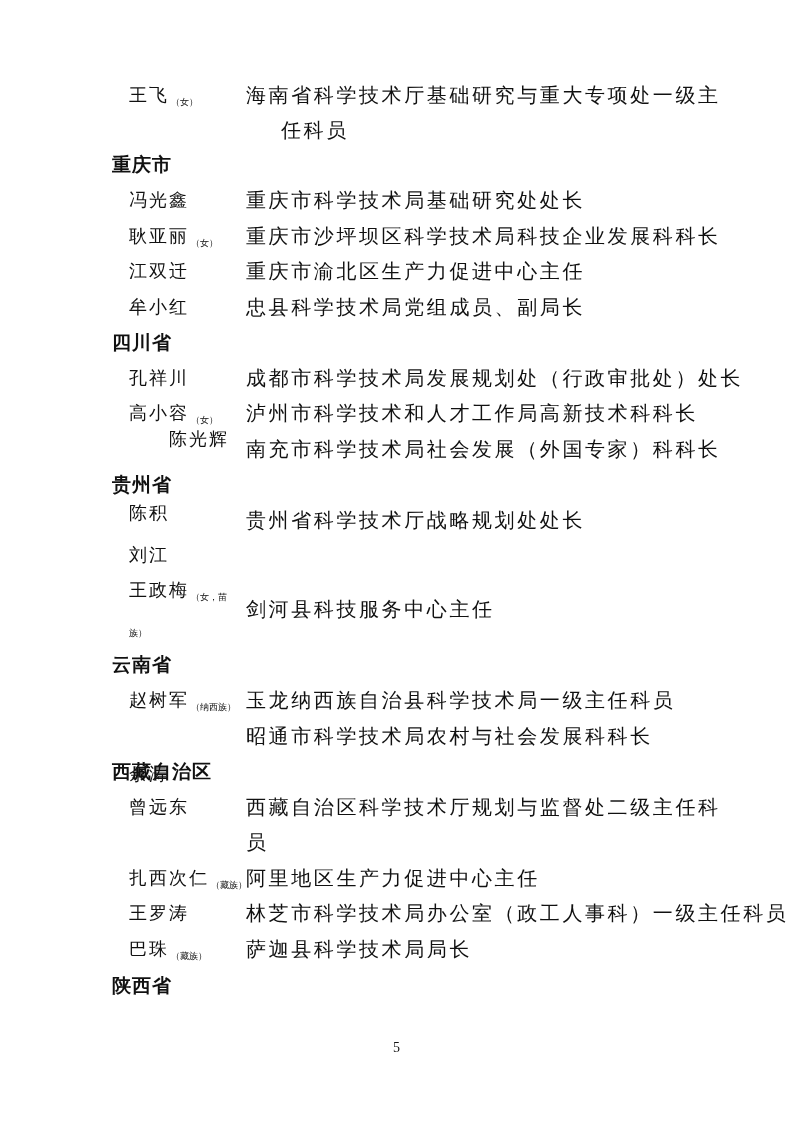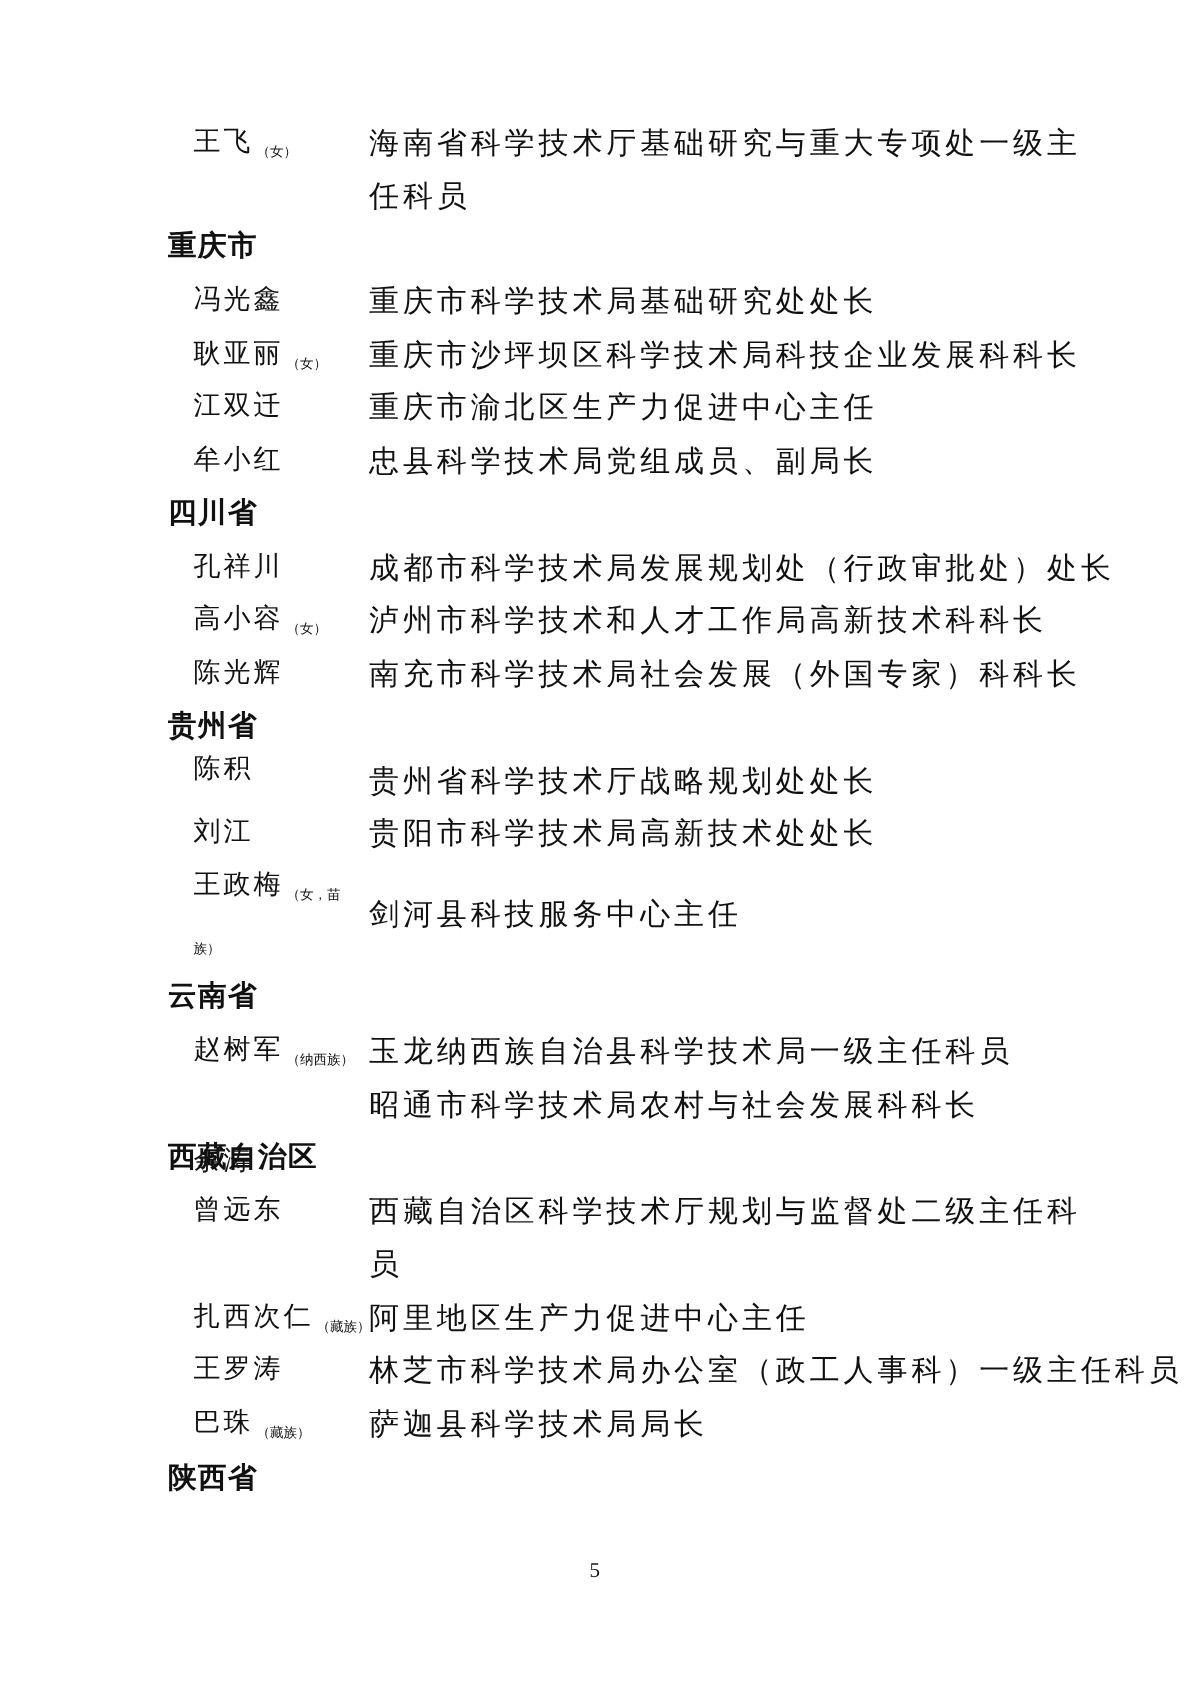--- a/index.html
+++ b/index.html
@@ -12,42 +12,41 @@
   .note-wrap { position: absolute; left: 129px; font-size: 9px; line-height: 12px; }
   .post { position: absolute; left: 246px; font-size: 20px; line-height: 24px; letter-spacing: 2.6px; white-space: nowrap; }
   .pagenum { position: absolute; left: 0; width: 793px; top: 1040px; text-align: center; font-size: 14px; font-family: "Liberation Serif", serif; }
 </style>
 </head>
 <body>
 
 <div class="page" id="page">
     <div class="name" style="top: 83px;"><span>王飞</span><span class="note">（女）</span></div>
     <div class="post" style="top: 83px;">海南省科学技术厅基础研究与重大专项处一级主</div>
-    <div class="post" style="top: 118px;">任科员</div>
+    <div class="post" style="top: 118px; margin-left: 35px;">任科员</div>
     <div class="province" style="top: 152px;">重庆市</div>
     <div class="name" style="top: 188px;"><span>冯光鑫</span></div>
     <div class="post" style="top: 188px;">重庆市科学技术局基础研究处处长</div>
     <div class="name" style="top: 224px;"><span>耿亚丽</span><span class="note">（女）</span></div>
     <div class="post" style="top: 224px;">重庆市沙坪坝区科学技术局科技企业发展科科长</div>
-    <div class="name" style="top: 259px;"><span>江双迁</span></div>
+    <div class="name" style="top: 259px; font-family: Liberation Serif, serif;"><span>江双迁</span></div>
     <div class="post" style="top: 259px;">重庆市渝北区生产力促进中心主任</div>
     <div class="name" style="top: 295px;"><span>牟小红</span></div>
     <div class="post" style="top: 295px;">忠县科学技术局党组成员、副局长</div>
     <div class="province" style="top: 330px;">四川省</div>
     <div class="name" style="top: 366px;"><span>孔祥川</span></div>
     <div class="post" style="top: 366px;">成都市科学技术局发展规划处（行政审批处）处长</div>
     <div class="name" style="top: 401px;"><span>高小容</span><span class="note">（女）</span></div>
     <div class="post" style="top: 401px;">泸州市科学技术和人才工作局高新技术科科长</div>
-    <div class="name" style="top: 437px;"><span>陈光辉</span></div>
+    <div class="name" style="top: 427px; margin-left: 40px;"><span>陈光辉</span></div>
     <div class="post" style="top: 437px;">南充市科学技术局社会发展（外国专家）科科长</div>
     <div class="province" style="top: 472px;">贵州省</div>
     <div class="name" style="top: 501px;"><span>陈积</span></div>
     <div class="post" style="top: 508px;">贵州省科学技术厅战略规划处处长</div>
     <div class="name" style="top: 543px;"><span>刘江</span></div>
-    <div class="post" style="top: 543px;">贵阳市科学技术局高新技术处处长</div>
     <div class="name" style="top: 578px;"><span>王政梅</span><span class="note">（女，苗</span></div>
     <div class="note-wrap" style="top: 627px;">族）</div>
     <div class="post" style="top: 597px;">剑河县科技服务中心主任</div>
     <div class="province" style="top: 652px;">云南省</div>
     <div class="name" style="top: 688px;"><span>赵树军</span><span class="note">（纳西族）</span></div>
     <div class="post" style="top: 688px;">玉龙纳西族自治县科学技术局一级主任科员</div>
     <div class="name" style="top: 724px; margin-top: 38px;"><span>余涛</span></div>
     <div class="post" style="top: 724px;">昭通市科学技术局农村与社会发展科科长</div>
     <div class="province" style="top: 759px;">西藏自治区</div>
     <div class="name" style="top: 795px;"><span>曾远东</span></div>

